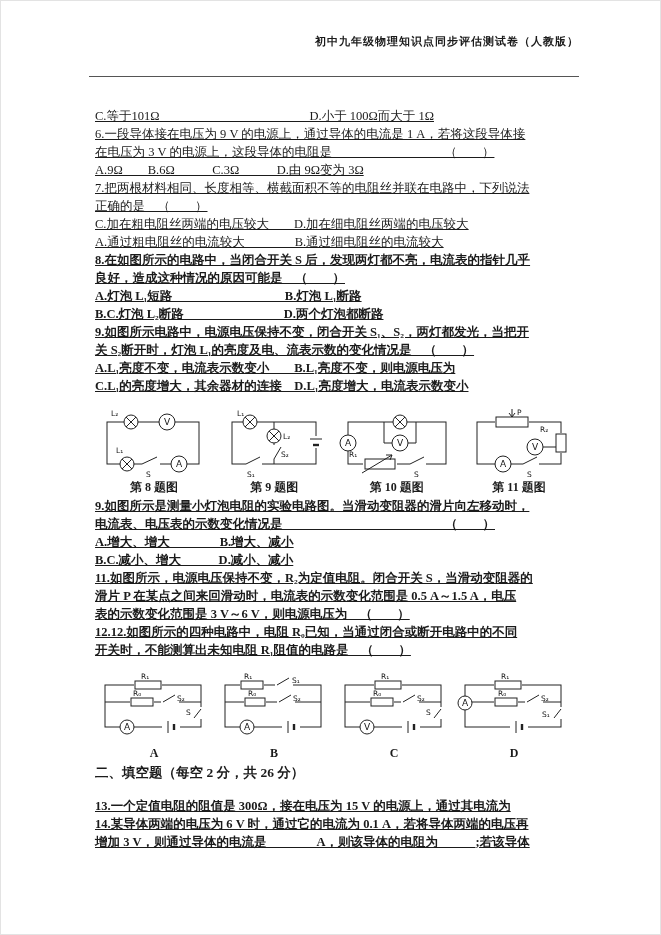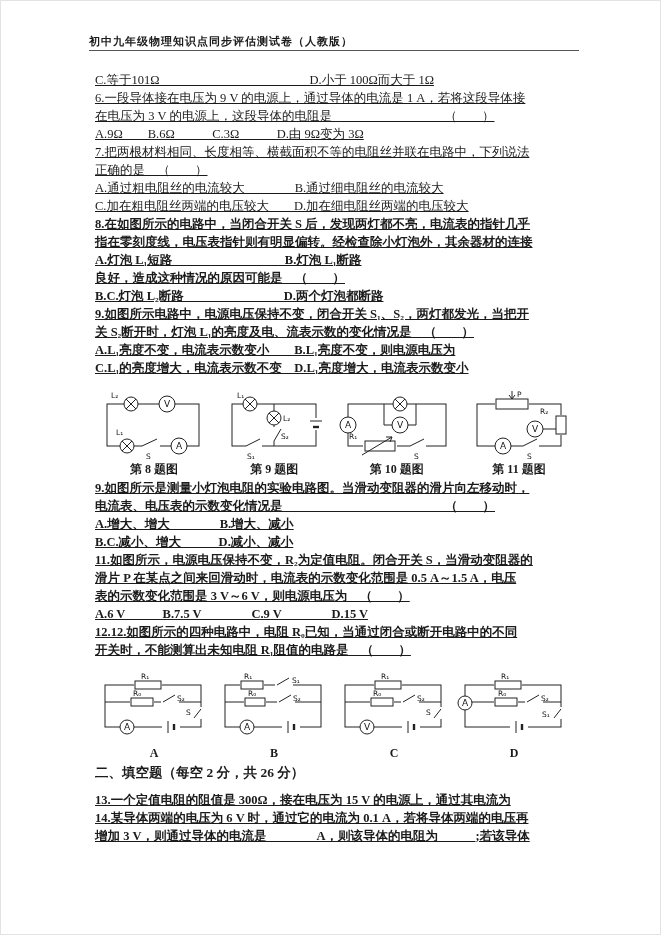--- a/index.html
+++ b/index.html
@@ -11,29 +11,29 @@
     overflow:hidden;
   }
   .page {
     position:relative;
     width:661px; height:935px;
     background:#fff;
     padding:34px 88px 0 95px;
     outline:1px solid #e3e3e3; outline-offset:-1px;
   }
   .titlewrap {
-    text-align:left;
+    text-align:right;
     border-bottom:1px solid #555;
-    padding-bottom:1px;
-    margin:0 -6px 20px -6px;
+    padding-bottom:27px;
+    margin:0 -6px 30px -6px;
   }
   .title { font-size:11px; font-weight:bold; letter-spacing:1px; }
   .ln { font-size:12.5px; line-height:18px; white-space:pre-wrap;text-decoration:underline; }
   .ln.b { font-weight:bold; }
-  .sec { font-size:13.5px; font-weight:bold; line-height:20px; margin:2px 0 8px; }
+  .sec { font-size:13.5px; font-weight:bold; line-height:20px; margin:2px 0 14px; }
   .figrow {
     display:flex; justify-content:space-between; align-items:flex-end;
     margin:12px 0 2px 0;
   }
   .fig { text-align:center; }
   .figcap { font-size:12px; line-height:15px; margin-top:1px; font-weight:bold; }
   svg { display:block; }
   svg line, svg rect, svg circle, svg polyline {
     stroke:#222; fill:none; stroke-width:1;
   }
@@ -54,31 +54,30 @@
   <div class="titlewrap">
     <div class="title">初中九年级物理知识点同步评估测试卷（人教版）</div>
   </div>
 
   <div class="ln">C.等于101Ω　　　　　　　　　　　　D.小于 100Ω而大于 1Ω</div>
   <div class="ln">6.一段导体接在电压为 9 V 的电源上，通过导体的电流是 1 A，若将这段导体接</div>
   <div class="ln">在电压为 3 V 的电源上，这段导体的电阻是　　　　　　　　　（　　）</div>
   <div class="ln">A.9Ω　　B.6Ω　　　C.3Ω　　　D.由 9Ω变为 3Ω</div>
   <div class="ln">7.把两根材料相同、长度相等、横截面积不等的电阻丝并联在电路中，下列说法</div>
   <div class="ln">正确的是　（　　）</div>
+  <div class="ln">C.加在粗电阻丝两端的电压较大　　D.加在细电阻丝两端的电压较大</div>
   <div class="ln">A.通过粗电阻丝的电流较大　　　　B.通过细电阻丝的电流较大</div>
-  <div class="ln">C.加在粗电阻丝两端的电压较大　　D.加在细电阻丝两端的电压较大</div>
   <div class="ln b">8.在如图所示的电路中，当闭合开关 S 后，发现两灯都不亮，电流表的指针几乎</div>
-  <div class="ln b">指在零刻度线，电压表指针则有明显偏转。经检查除小灯泡外，其余器材的连接</div>
+  <div class="ln b">良好，造成这种情况的原因可能是　（　　）</div>
   <div class="ln b">A.灯泡 L₁短路　　　　　　　　　B.灯泡 L₁断路</div>
-  <div class="ln b">良好，造成这种情况的原因可能是　（　　）</div>
   <div class="ln b">B.C.灯泡 L₂断路　　　　　　　　D.两个灯泡都断路</div>
   <div class="ln b">9.如图所示电路中，电源电压保持不变，闭合开关 S₁、S₂，两灯都发光，当把开</div>
   <div class="ln b">关 S₂断开时，灯泡 L₁的亮度及电、流表示数的变化情况是　（　　）</div>
   <div class="ln b">A.L₁亮度不变，电流表示数变小　　B.L₁亮度不变，则电源电压为</div>
-  <div class="ln b">C.L₁的亮度增大，电流表示数不变　D.L₁亮度增大，电流表示数变小</div>
+  <div class="ln b">C.L₁的亮度增大，其余器材的连接　D.L₁亮度增大，电流表示数变小</div>
 
   <div class="figrow">
 
     <figure class="fig">
       <svg width="118" height="72" viewBox="0 0 118 72">
         <rect x="12" y="15" width="92" height="42"></rect>
         <circle class="comp" cx="36" cy="15" r="7"></circle>
         <line x1="31" y1="10" x2="41" y2="20"></line>
           <line x1="41" y1="10" x2="31" y2="20"></line>
         <text x="16" y="9" class="sm">L₂</text>
@@ -174,21 +173,20 @@
     </figure>
   </div>
 
   <div class="ln b">9.如图所示是测量小灯泡电阻的实验电路图。当滑动变阻器的滑片向左移动时，</div>
   <div class="ln b">电流表、电压表的示数变化情况是　　　　　　　　　　　　　（　　）</div>
   <div class="ln b">A.增大、增大　　　　B.增大、减小</div>
   <div class="ln b">B.C.减小、增大　　　D.减小、减小</div>
   <div class="ln b">11.如图所示，电源电压保持不变，R₂为定值电阻。闭合开关 S，当滑动变阻器的</div>
   <div class="ln b">滑片 P 在某点之间来回滑动时，电流表的示数变化范围是 0.5 A～1.5 A，电压</div>
   <div class="ln b">表的示数变化范围是 3 V～6 V，则电源电压为　（　　）</div>
-  <div class="ln b">A.6 V　　　B.7.5 V　　　　C.9 V　　　　D.15 V</div>
   <div class="ln b">12.12.如图所示的四种电路中，电阻 R₀已知，当通过闭合或断开电路中的不同</div>
   <div class="ln b">开关时，不能测算出未知电阻 R₁阻值的电路是　（　　）</div>
 
   <div class="figrow">
 
     <figure class="fig">
       <svg width="118" height="74" viewBox="0 0 118 74">
         <rect x="10" y="14" width="96" height="42"></rect>
         <line x1="10" y1="31" x2="106" y2="31"></line>
         <rect class="blank" x="39" y="9" width="28" height="10"></rect>

